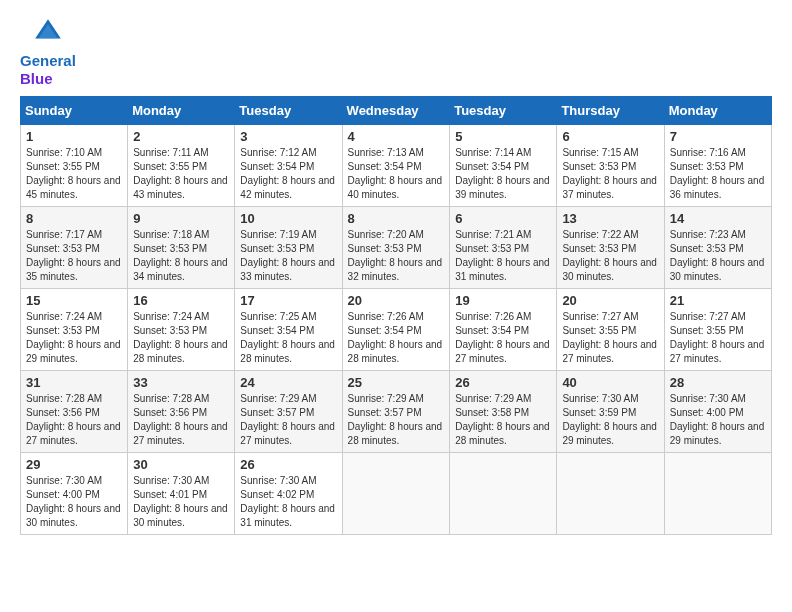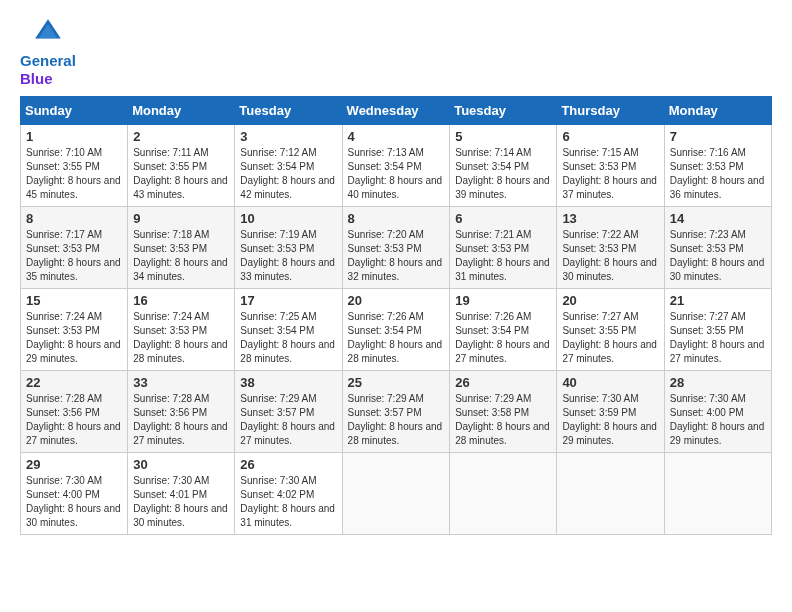--- a/index.html
+++ b/index.html
@@ -292,37 +292,37 @@
         <span class="day-number">21</span>
         <span class="day-info">
           Sunrise: 7:27 AM<br>
           Sunset: 3:55 PM<br>
           Daylight: 8 hours and 27 minutes.
         </span>
       </td>
       </tr>
       <tr>
         <td>
-        <span class="day-number">22</span>
+        <span class="day-number">31</span>
         <span class="day-info">
           Sunrise: 7:28 AM<br>
           Sunset: 3:56 PM<br>
           Daylight: 8 hours and 27 minutes.
         </span>
       </td>
         <td>
         <span class="day-number">33</span>
         <span class="day-info">
           Sunrise: 7:28 AM<br>
           Sunset: 3:56 PM<br>
           Daylight: 8 hours and 27 minutes.
         </span>
       </td>
         <td>
-        <span class="day-number">38</span>
+        <span class="day-number">24</span>
         <span class="day-info">
           Sunrise: 7:29 AM<br>
           Sunset: 3:57 PM<br>
           Daylight: 8 hours and 27 minutes.
         </span>
       </td>
         <td>
         <span class="day-number">25</span>
         <span class="day-info">
           Sunrise: 7:29 AM<br>

